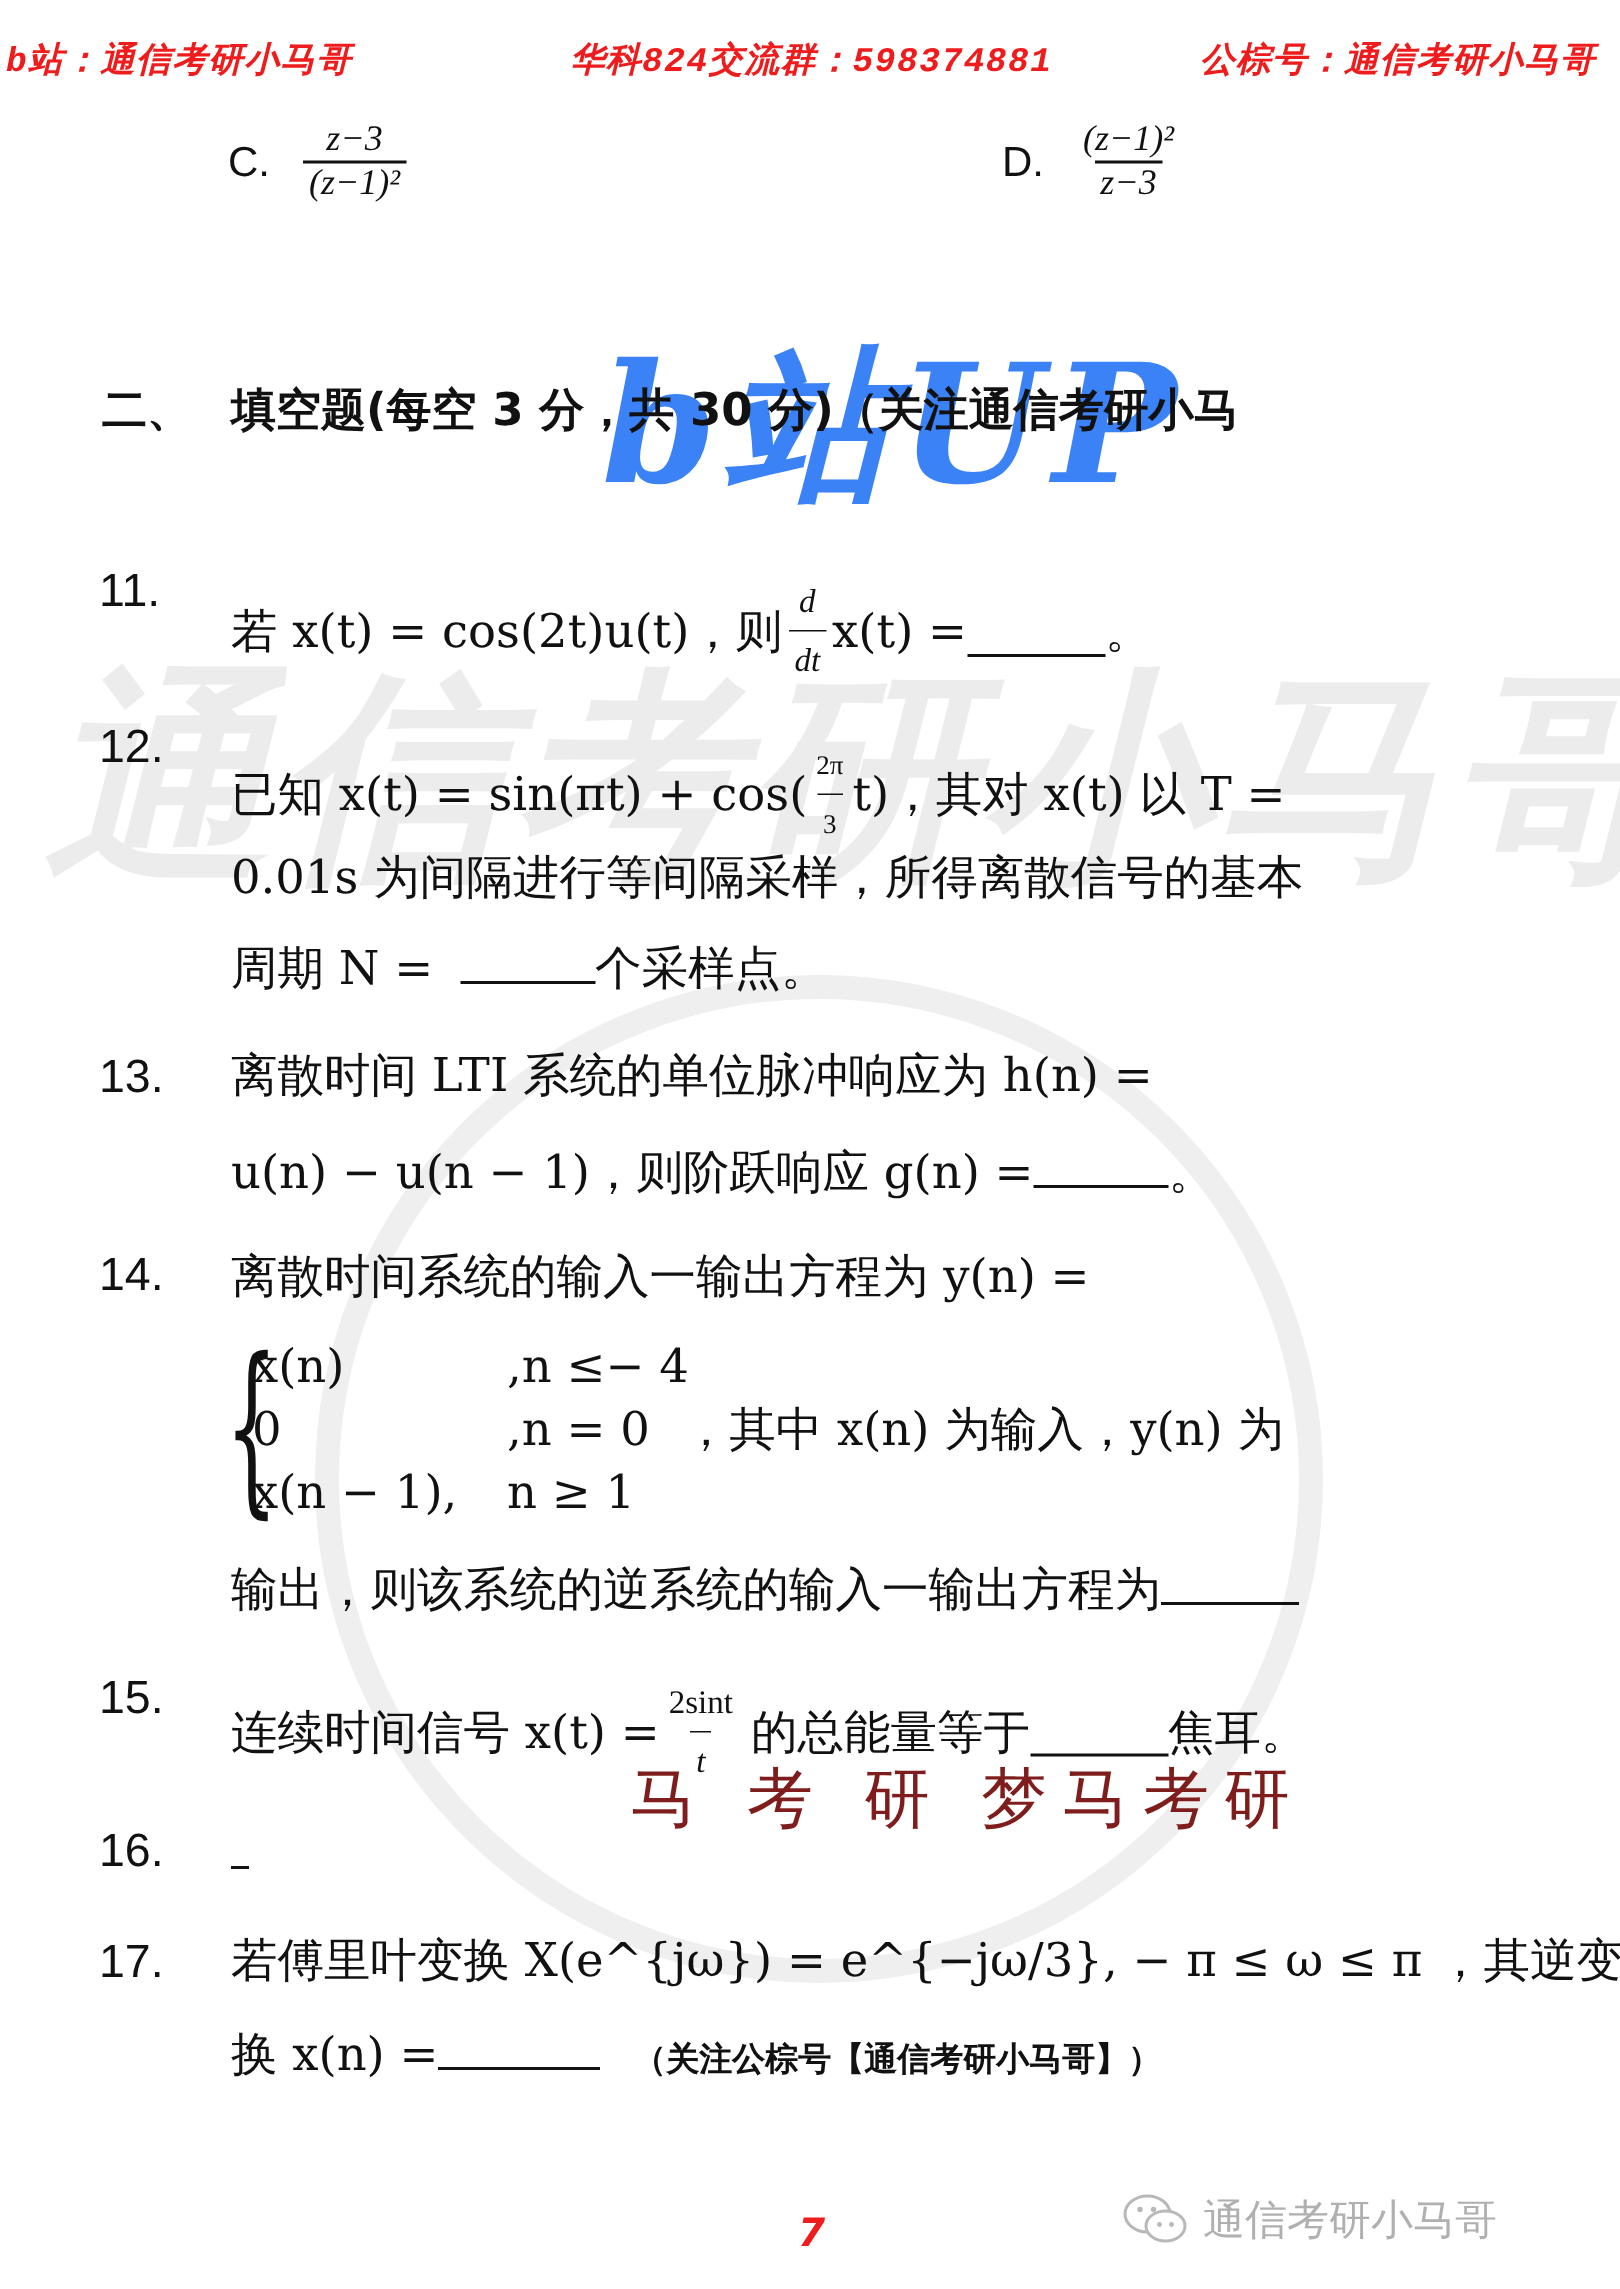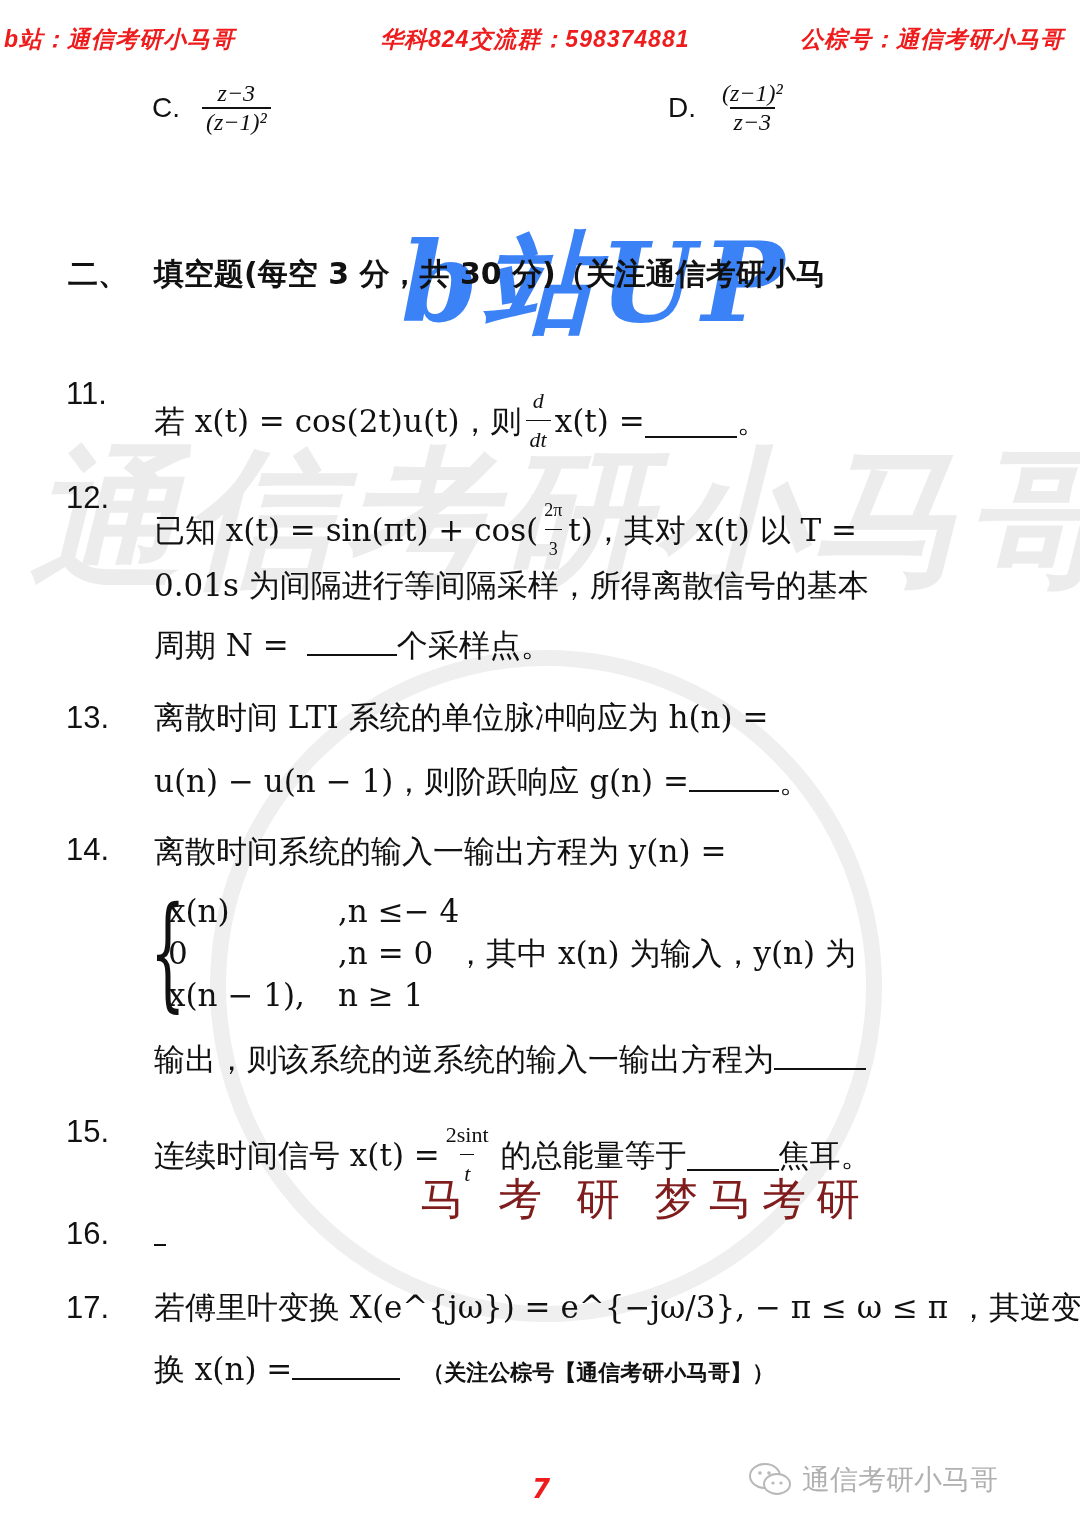--- a/index.html
+++ b/index.html
@@ -1,19 +1,19 @@
 <!DOCTYPE html>
 <html><head>
 <meta charset="utf-8">
 <style>
   html, body { margin:0; padding:0; background:#ffffff; }
   body { width:1080px; height:1526px; position:relative; overflow:hidden;
          font-family:"DejaVu Serif", serif; color:#111; }
   .abs { position:absolute; }
-  .hdr { top:24px; font-family:Liberation Sans, sans-serif; font-weight:bold; color:#ee1c1c; font-size:23px; letter-spacing:1px; font-style:italic; }
+  .hdr { top:24px; font-family:Liberation Mono, monospace; font-weight:bold; color:#ee1c1c; font-size:23px; letter-spacing:1px; font-style:italic; }
   .opt { font-family:"Liberation Sans", sans-serif; font-size:28px; }
   .frac { display:inline-flex; flex-direction:column; align-items:center; vertical-align:middle; font-family:"Liberation Serif", serif; font-style:italic; }
   .frac .num { padding:0 4px; }
   .frac .den { border-top:2px solid #111; padding:0 4px; }
   .sec { font-family:"DejaVu Sans", sans-serif; font-weight:bold; font-size:30px; line-height:60px; }
   .qn { font-family:"Liberation Sans", sans-serif; font-size:31px; }
   .qt { font-size:31px; line-height:38px; white-space:nowrap; }
   .blank { display:inline-block; border-bottom:2px solid #111; vertical-align:baseline; }
   .wm-big { color:#ececec; font-family:"DejaVu Serif", serif; font-weight:bold; font-size:150px; letter-spacing:6px; z-index:0; font-style:italic; }
   .circle { border:16px solid #efefef; border-radius:50%; z-index:0; }

